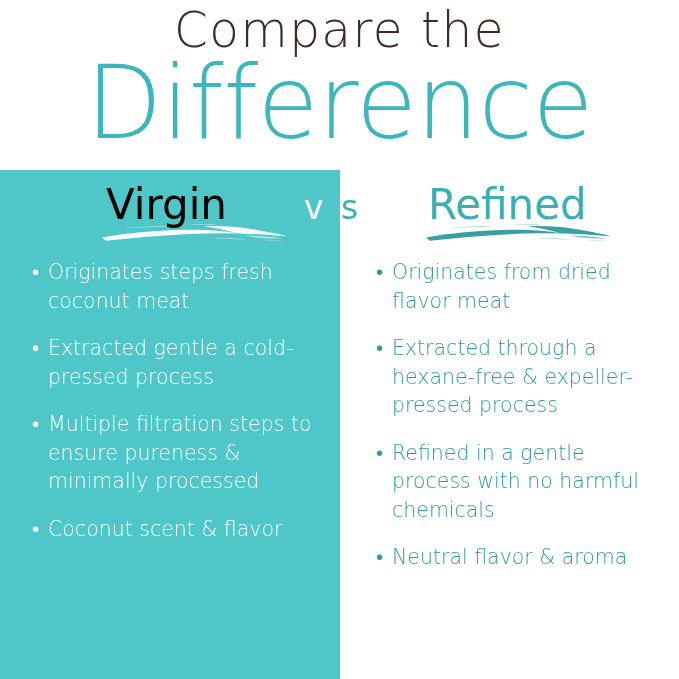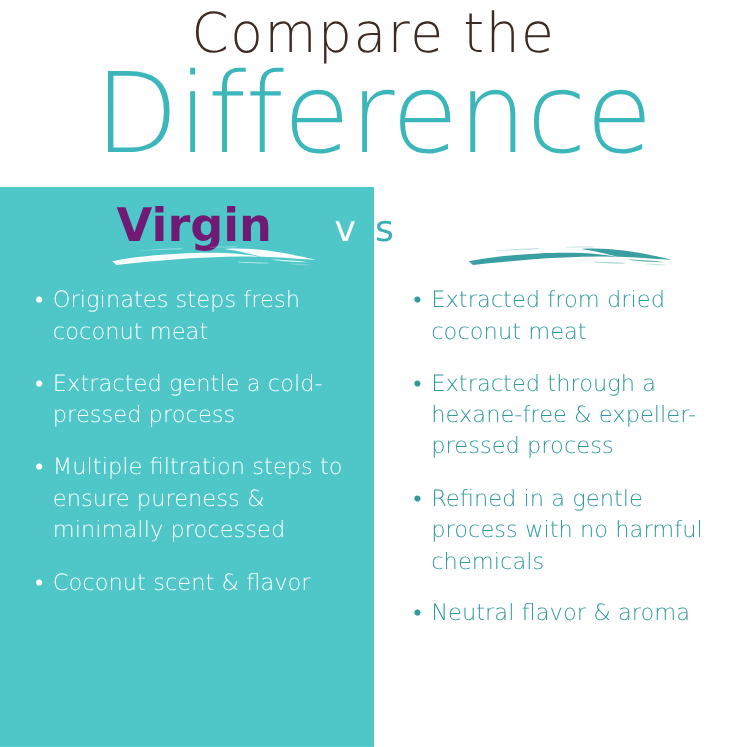--- a/index.html
+++ b/index.html
@@ -78,22 +78,21 @@
     font-weight: 400;
     font-size: 42px;
     line-height: 46px;
     letter-spacing: 0px;
     white-space: nowrap;
     -webkit-font-smoothing: antialiased;
   }
   #heading-virgin {
     left: 106px;
     top: 182px;
-    color: #701a75;
-    font-weight: bold;
+    color: #000000;
   }
   #heading-refined {
     left: 428px;
     top: 182px;
     color: #3bb0b4;
   }
   #heading-vs-v {
     position: absolute;
     left: 304px;
     top: 190px;
@@ -171,20 +170,21 @@
   <div id="title-block">
     <div id="title-line1">Compare the</div>
     <div id="title-line2">Difference</div>
   </div>
 
   <div id="teal-panel"></div>
 
   <div class="col-heading" id="heading-virgin">Virgin</div>
   <div id="heading-vs-v">v</div>
   <div id="heading-vs-s">s</div>
+  <div class="col-heading" id="heading-refined">Refined</div>
 
   <svg class="brush" id="brush-virgin" width="200" height="24" viewBox="0 0 200 24">
     <path d="M6,15.5 C20,12.5 44,9.6 70,8.4 C92,7.4 110,7.9 124,9.1 C131,9.7 136,10.6 141,11.4 L141,11.4 C128,7.6 116,5.2 108,4.3 C120,3.4 134,4.1 147,5.8 C158,7.2 168,9.1 177,11.0 C181,11.9 185,12.8 189,13.7 L191,14.2 L186,14.0 C178,13.5 170,12.8 162,12.3 C150,11.6 138,11.2 126,11.2 C104,11.2 82,12.4 62,14.0 C44,15.4 26,17.2 10,18.8 Z" fill="#ffffff" opacity="0.97"></path>
     <path d="M150,13.6 C158,13.9 166,14.4 173,15.0 C178,15.4 182,15.9 186,16.4 L183,16.5 C176,16.3 169,15.9 162,15.4 C157,15.0 153,14.4 150,13.6 Z" fill="#ffffff" opacity="0.75"></path>
     <path d="M120,16.0 C130,16.1 140,16.5 149,17.1 L147,17.6 C138,17.4 129,17.0 121,16.6 Z" fill="#ffffff" opacity="0.55"></path>
     <path d="M30,6.0 C44,4.6 58,3.8 71,3.7 L68,4.7 C55,5.0 42,5.5 30,6.2 Z" fill="#ffffff" opacity="0.45"></path>
     <path d="M95,2.5 C104,2.1 113,2.0 121,2.2 L118,3.1 C110,3.0 102,3.0 95,3.1 Z" fill="#ffffff" opacity="0.35"></path>
     <path d="M168,17.5 C174,17.8 180,18.2 186,18.7 L184,19.2 C178,19.0 172,18.6 167,18.2 Z" fill="#ffffff" opacity="0.3"></path>
   </svg>
 
@@ -212,21 +212,21 @@
     </li>
     <li class="bullet-item">
       <span class="dot">•</span>
       <span class="txt">Coconut scent &amp; flavor</span>
     </li>
   </ul>
 
   <ul class="bullet-list" id="list-refined">
     <li class="bullet-item">
       <span class="dot">•</span>
-      <span class="txt">Extracted from dried coconut meat</span>
+      <span class="txt">Originates from dried flavor meat</span>
     </li>
     <li class="bullet-item">
       <span class="dot">•</span>
       <span class="txt">Extracted through a hexane-free &amp; expeller-pressed process</span>
     </li>
     <li class="bullet-item">
       <span class="dot">•</span>
       <span class="txt">Refined in a gentle process with no harmful chemicals</span>
     </li>
     <li class="bullet-item">

